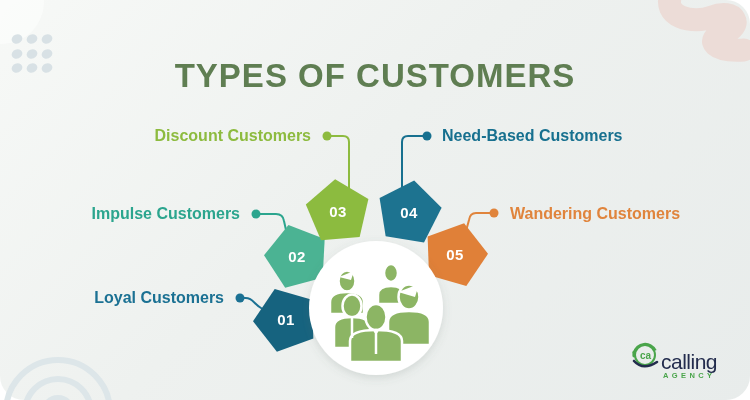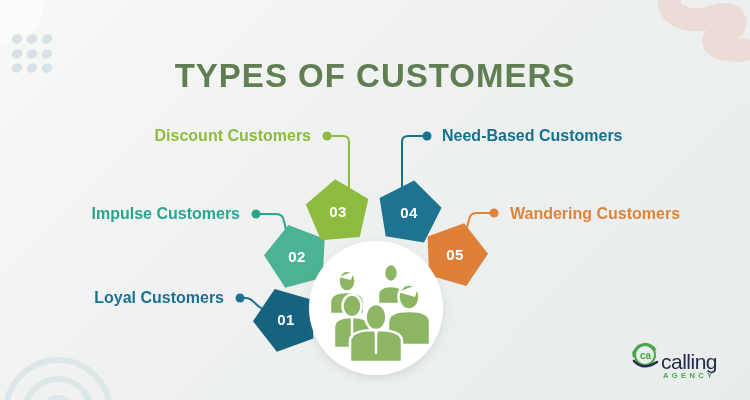--- a/index.html
+++ b/index.html
@@ -3,20 +3,21 @@
 <meta charset="utf-8">
 <style>
   html,body{margin:0;padding:0;}
   body{
     width:750px;height:400px;overflow:hidden;
     font-family:"Liberation Sans", sans-serif;
   }
   .stage{
     position:relative;width:750px;height:400px;
     background:linear-gradient(135deg,#f7f9f7 0%,#eef1ef 45%,#e8eceb 100%);
+    border-radius:24px;
   }
   svg{display:block;}
   text{font-family:"Liberation Sans", sans-serif;}
   .title-text{font-weight:bold;font-size:33px;letter-spacing:1px;}
   .label-text{font-weight:bold;font-size:16px;}
   .num-text{font-weight:bold;font-size:15px;fill:#ffffff;letter-spacing:.5px;}
   .logo-name{font-size:21px;font-weight:500;letter-spacing:-.5px;}
   .logo-sub{font-size:7.5px;font-weight:bold;letter-spacing:3.4px;}
   .logo-mono{font-size:10px;font-weight:bold;}
 </style>

